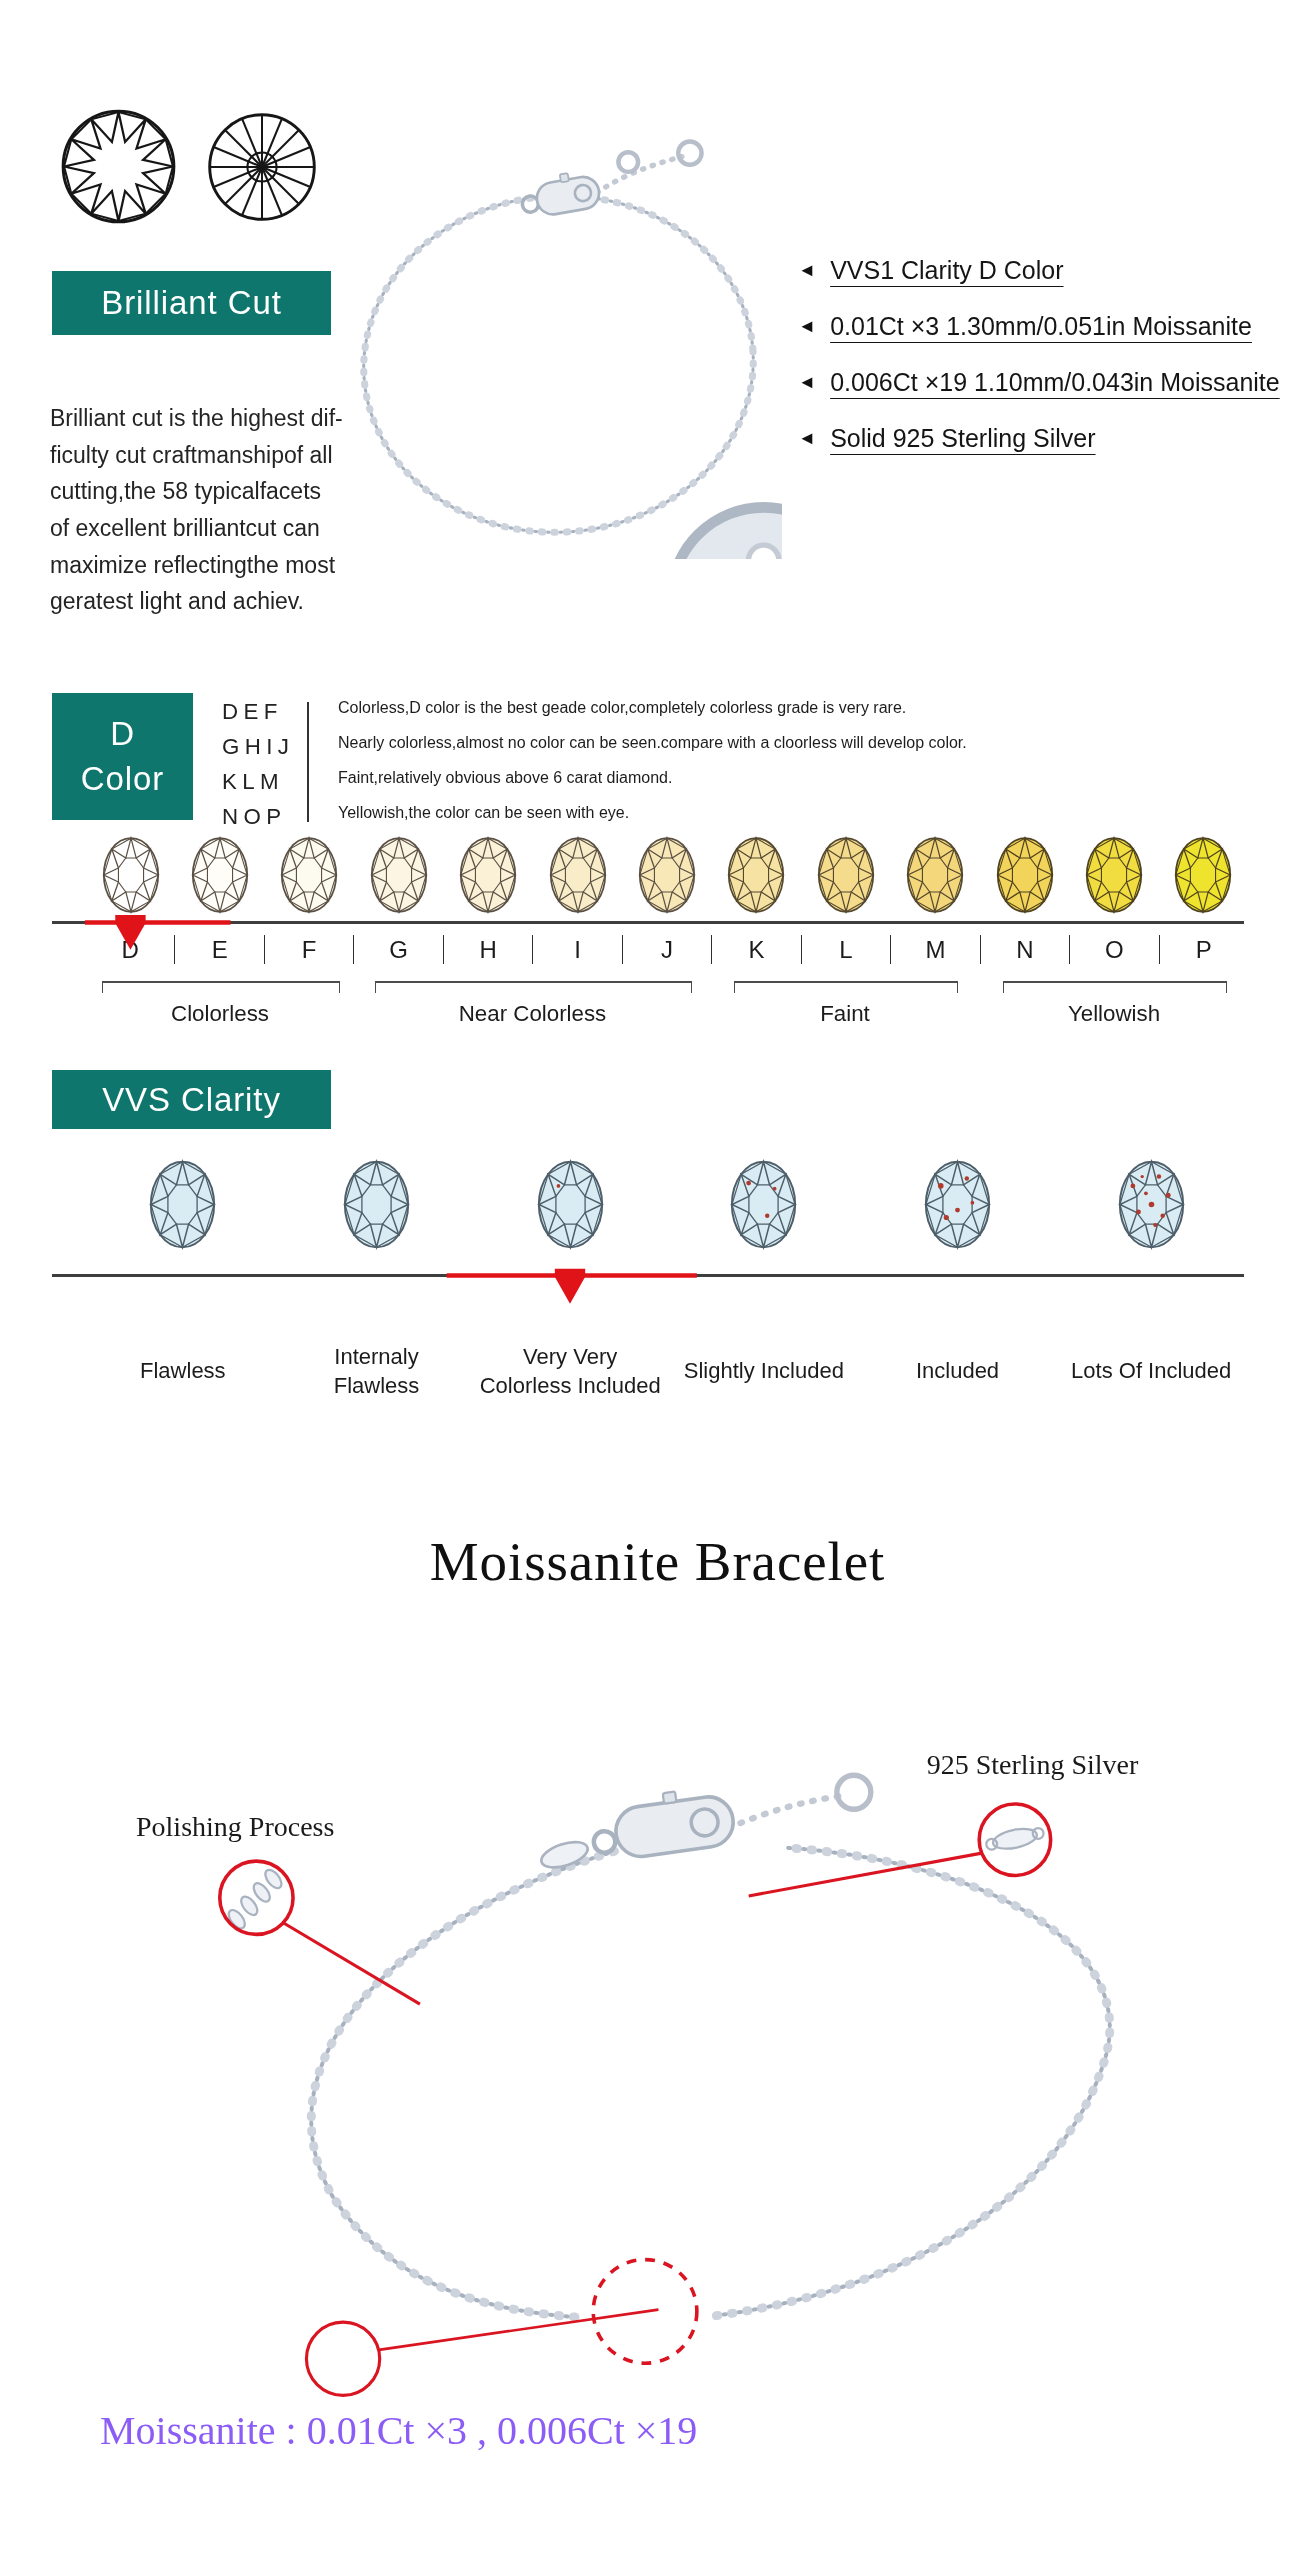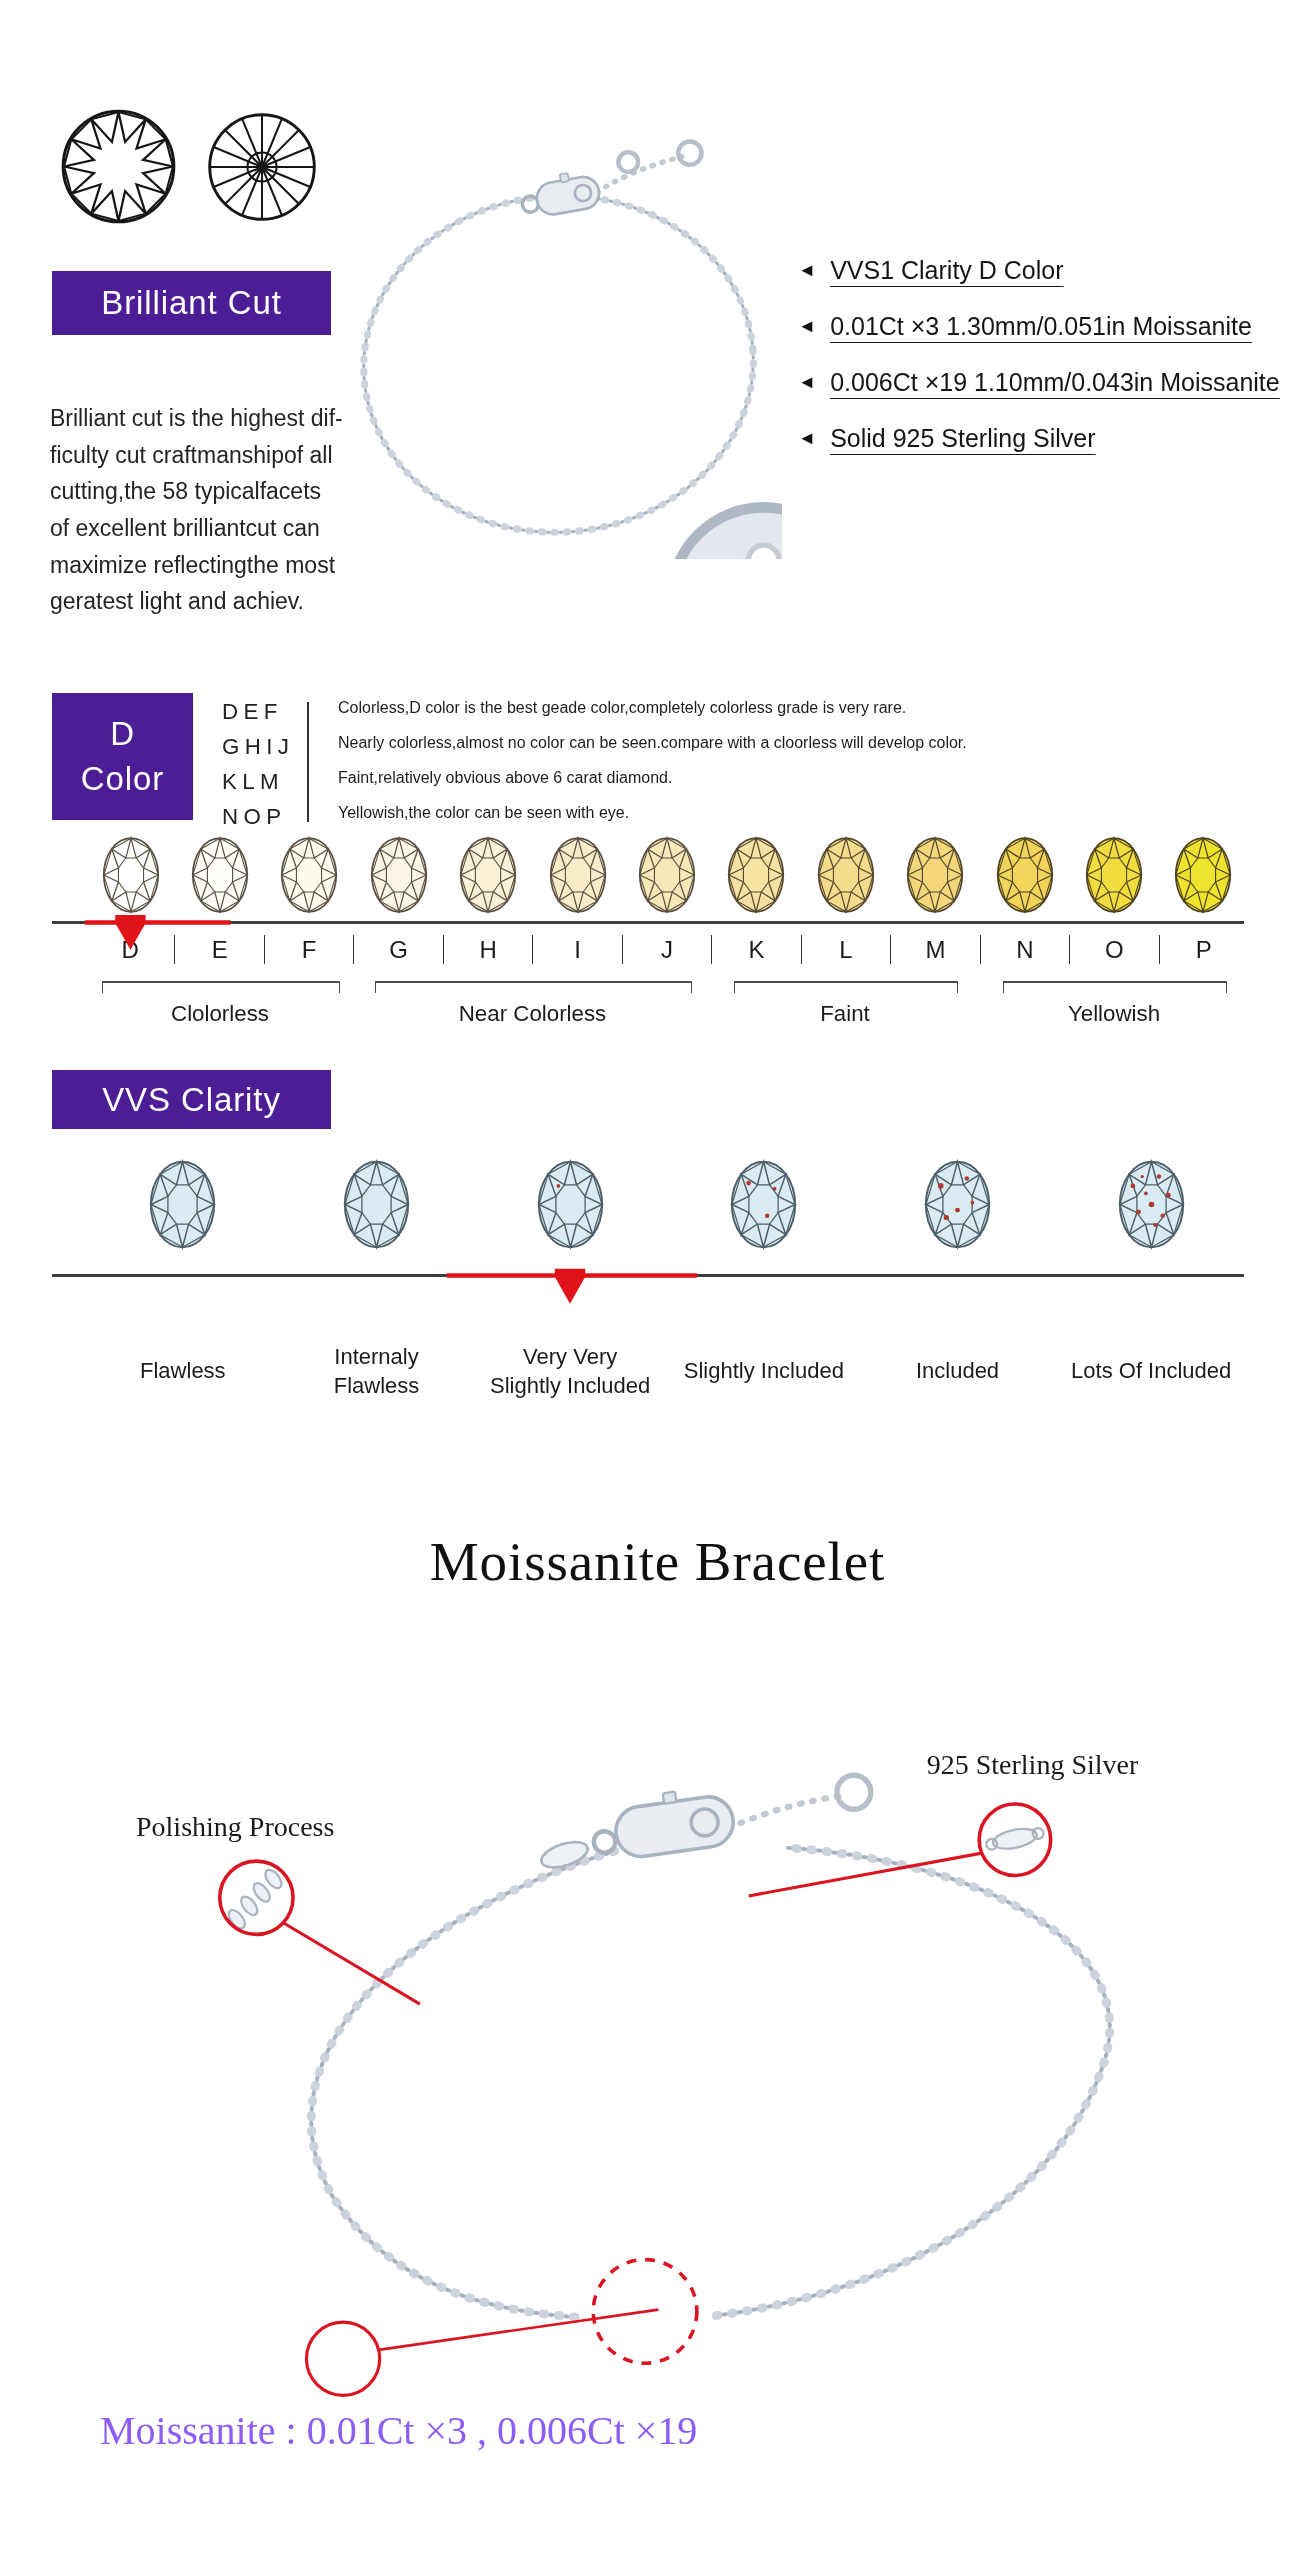--- a/index.html
+++ b/index.html
@@ -1,19 +1,19 @@
 <!DOCTYPE html>
 <html style="font-size:14.3px"><head>
 <meta charset="utf-8">
 <style>
   html,body{margin:0;padding:0;background:#ffffff;}
   .page{position:relative;width:1291px;height:2576px;background:#fff;overflow:hidden;
         font-family:"Liberation Sans",sans-serif;color:#151515;}
   .abs{position:absolute;}
-  .black-box{position:absolute;background:#4c1d95;color:#fff;display:flex;align-items:center;
+  .black-box{position:absolute;background:#0f766e;color:#fff;display:flex;align-items:center;
              justify-content:center;font-size:33px;letter-spacing:0.9px;}
   .desc-line{position:absolute;left:50px;width:322px;font-size:23px;color:#242424;height:37px;margin-top:44px;}
   .feature-item{display:flex;align-items:center;gap:14.3px;margin-bottom:27px;font-size:25px;color:#151515;}
   .feature-item .marker{font-size:18px;color:#111;}
   .feature-item .feat-text{text-decoration:underline;text-underline-offset:7.1px;text-decoration-thickness:1.3px;}
   .dcolor-letters-row{height:35px;font-size:22.3px;letter-spacing:5.4px;color:#222;}
   .dcolor-desc-row{height:35px;font-size:16px;color:#1d1d1d;}
   .flex-row{position:absolute;display:flex;}
   .gcell{flex:1;display:flex;align-items:flex-end;justify-content:center;}
   .lcell{flex:1;text-align:center;font-size:24px;color:#1c1c1c;height:29px;line-height:29px;}
@@ -316,21 +316,21 @@
   </div>
 
   <div class="scale-line" style="left:52px;top:1274px;width:1192px;"></div>
 
 
   <div class="flex-row" style="left:86px;top:1342px;width:1162px;align-items:flex-start;">
     <div class="c6 clarity-desc" style="padding-top:14.3px;">Flawless</div>
     <div class="c6 clarity-desc">Internaly
 Flawless</div>
     <div class="c6 clarity-desc">Very Very
-Slightly Included</div>
+Colorless Included</div>
     <div class="c6 clarity-desc" style="padding-top:14.3px;">Slightly Included</div>
     <div class="c6 clarity-desc" style="padding-top:14.3px;">Included</div>
     <div class="c6 clarity-desc" style="padding-top:14.3px;">Lots Of Included</div>
   </div>
 
   <div class="page-title" style="top:1530px;padding-left:12px;">Moissanite Bracelet</div>
 
   <div class="annotation" style="left:885px;top:1749px;width:295px;text-align:center;">925 Sterling Silver</div>
   <div class="annotation" style="left:136px;top:1811px;width:259px;">Polishing Process</div>
 

